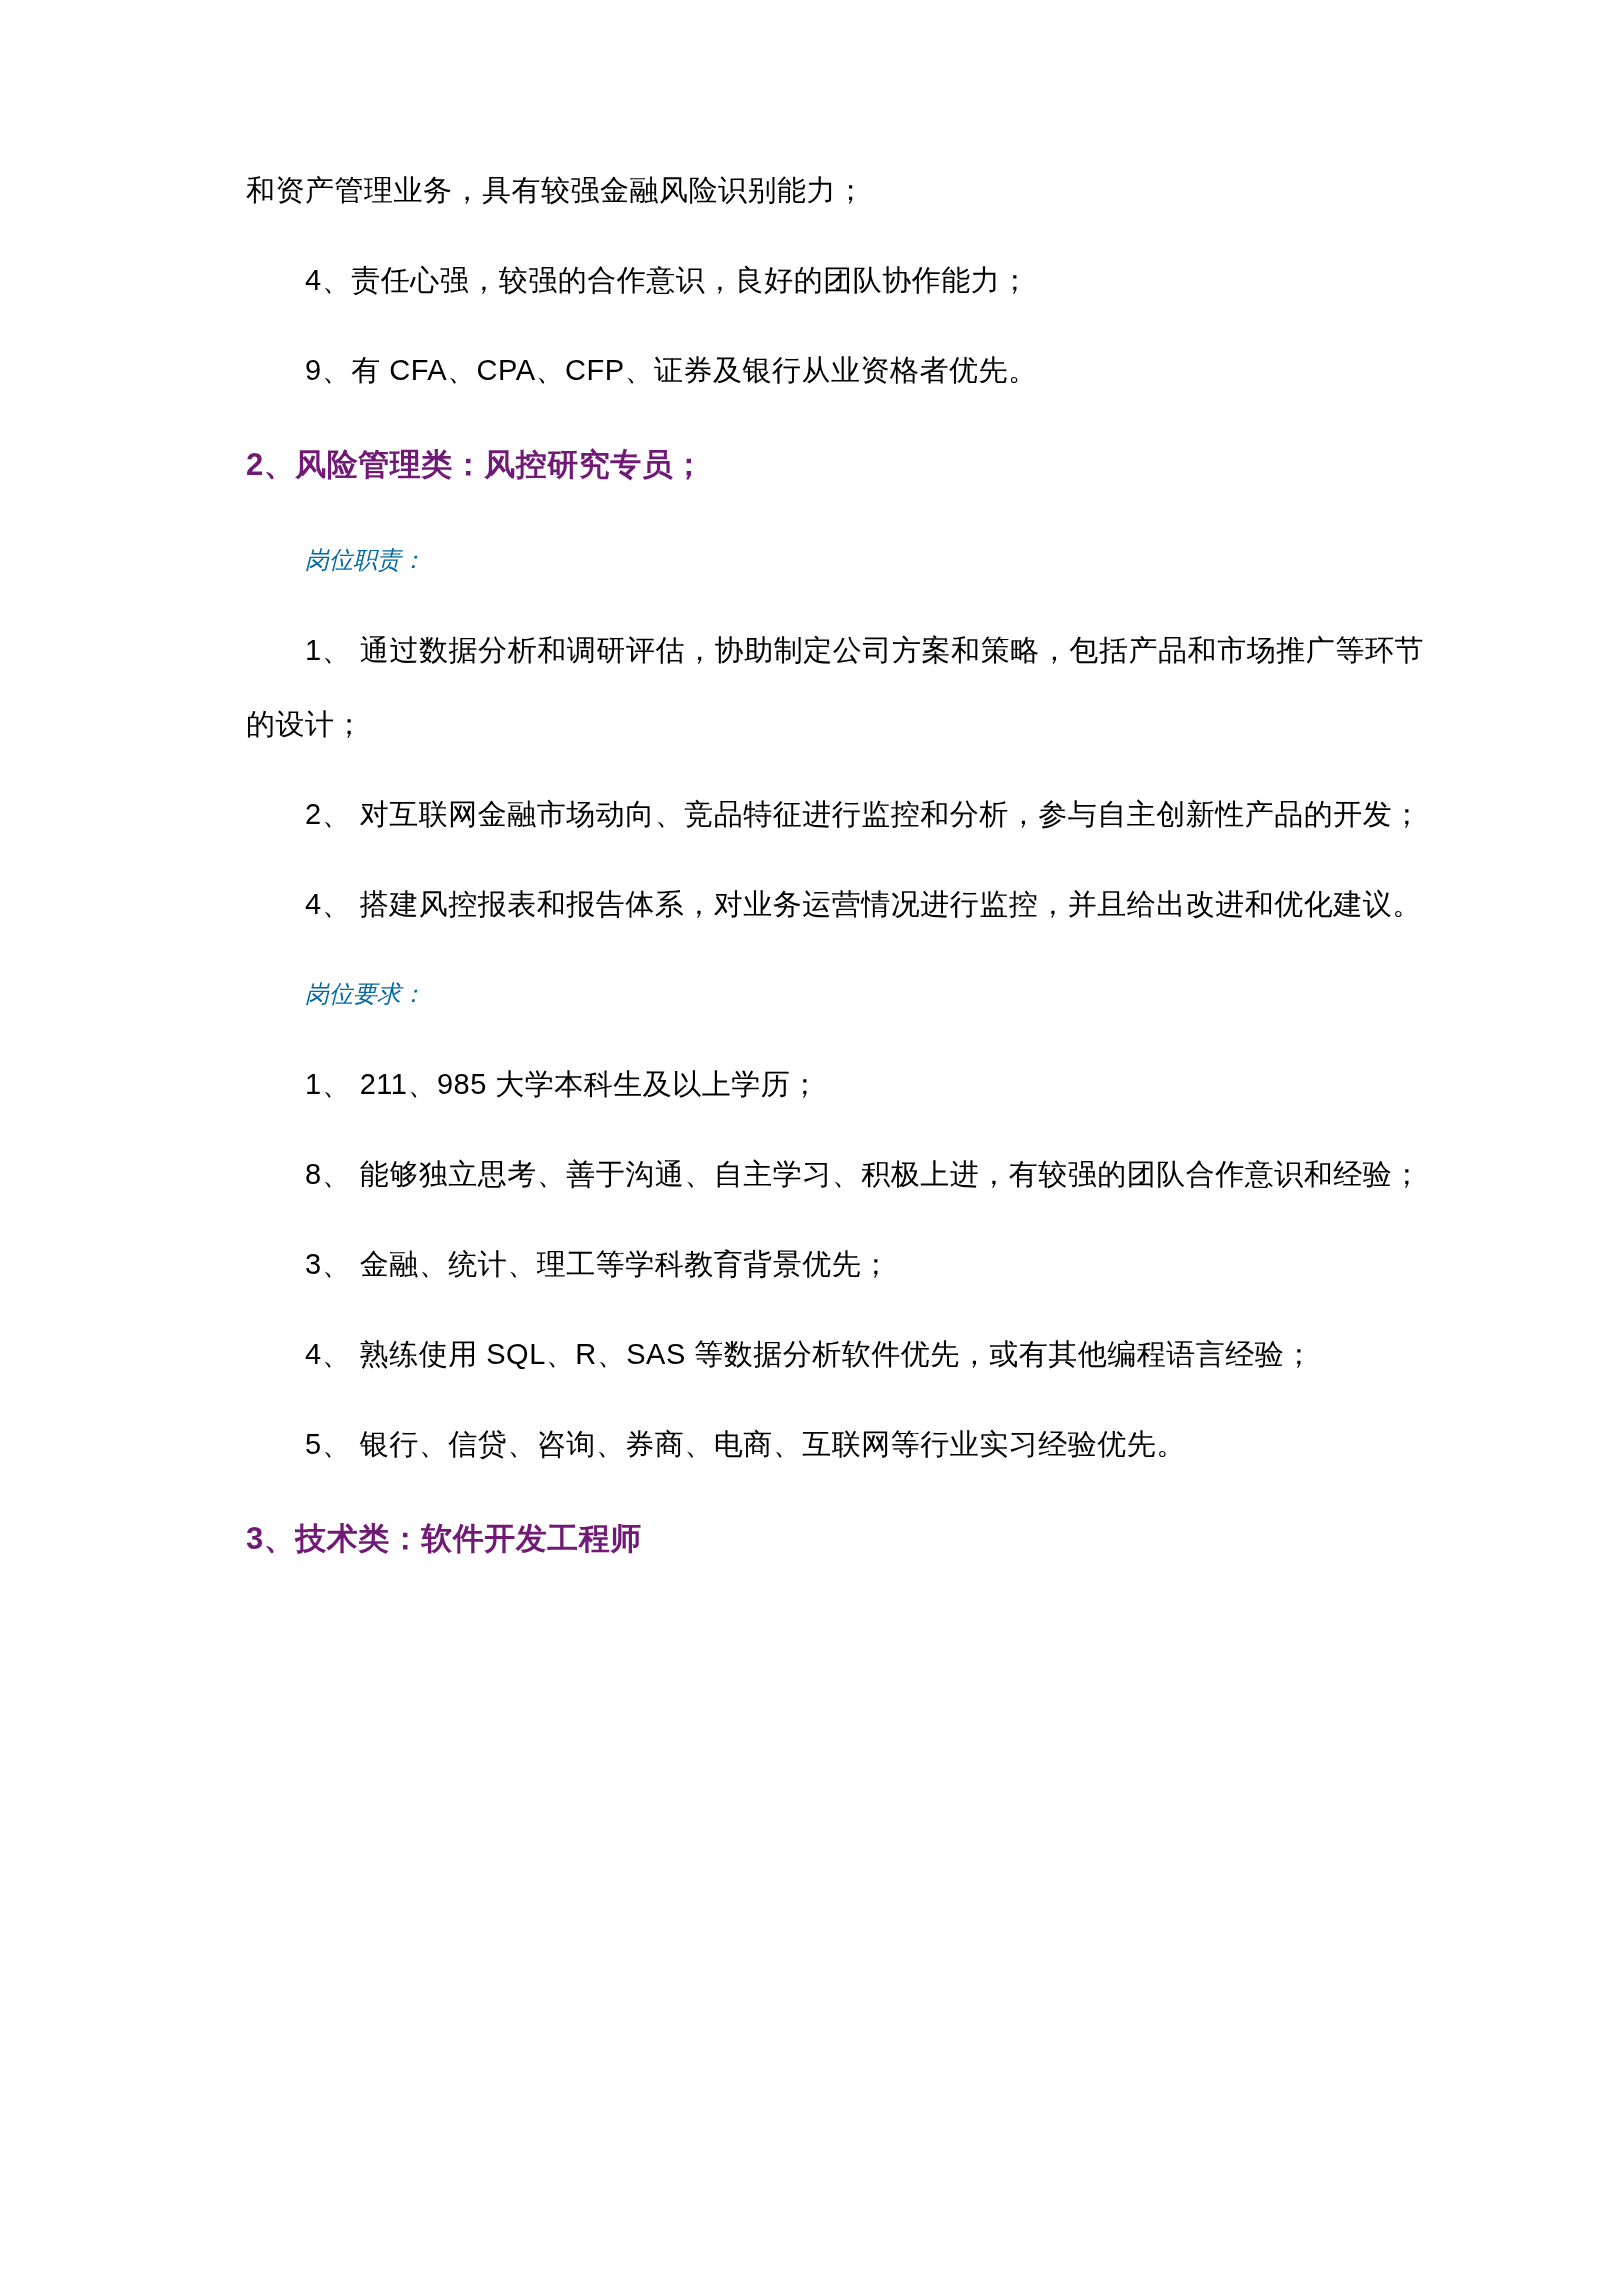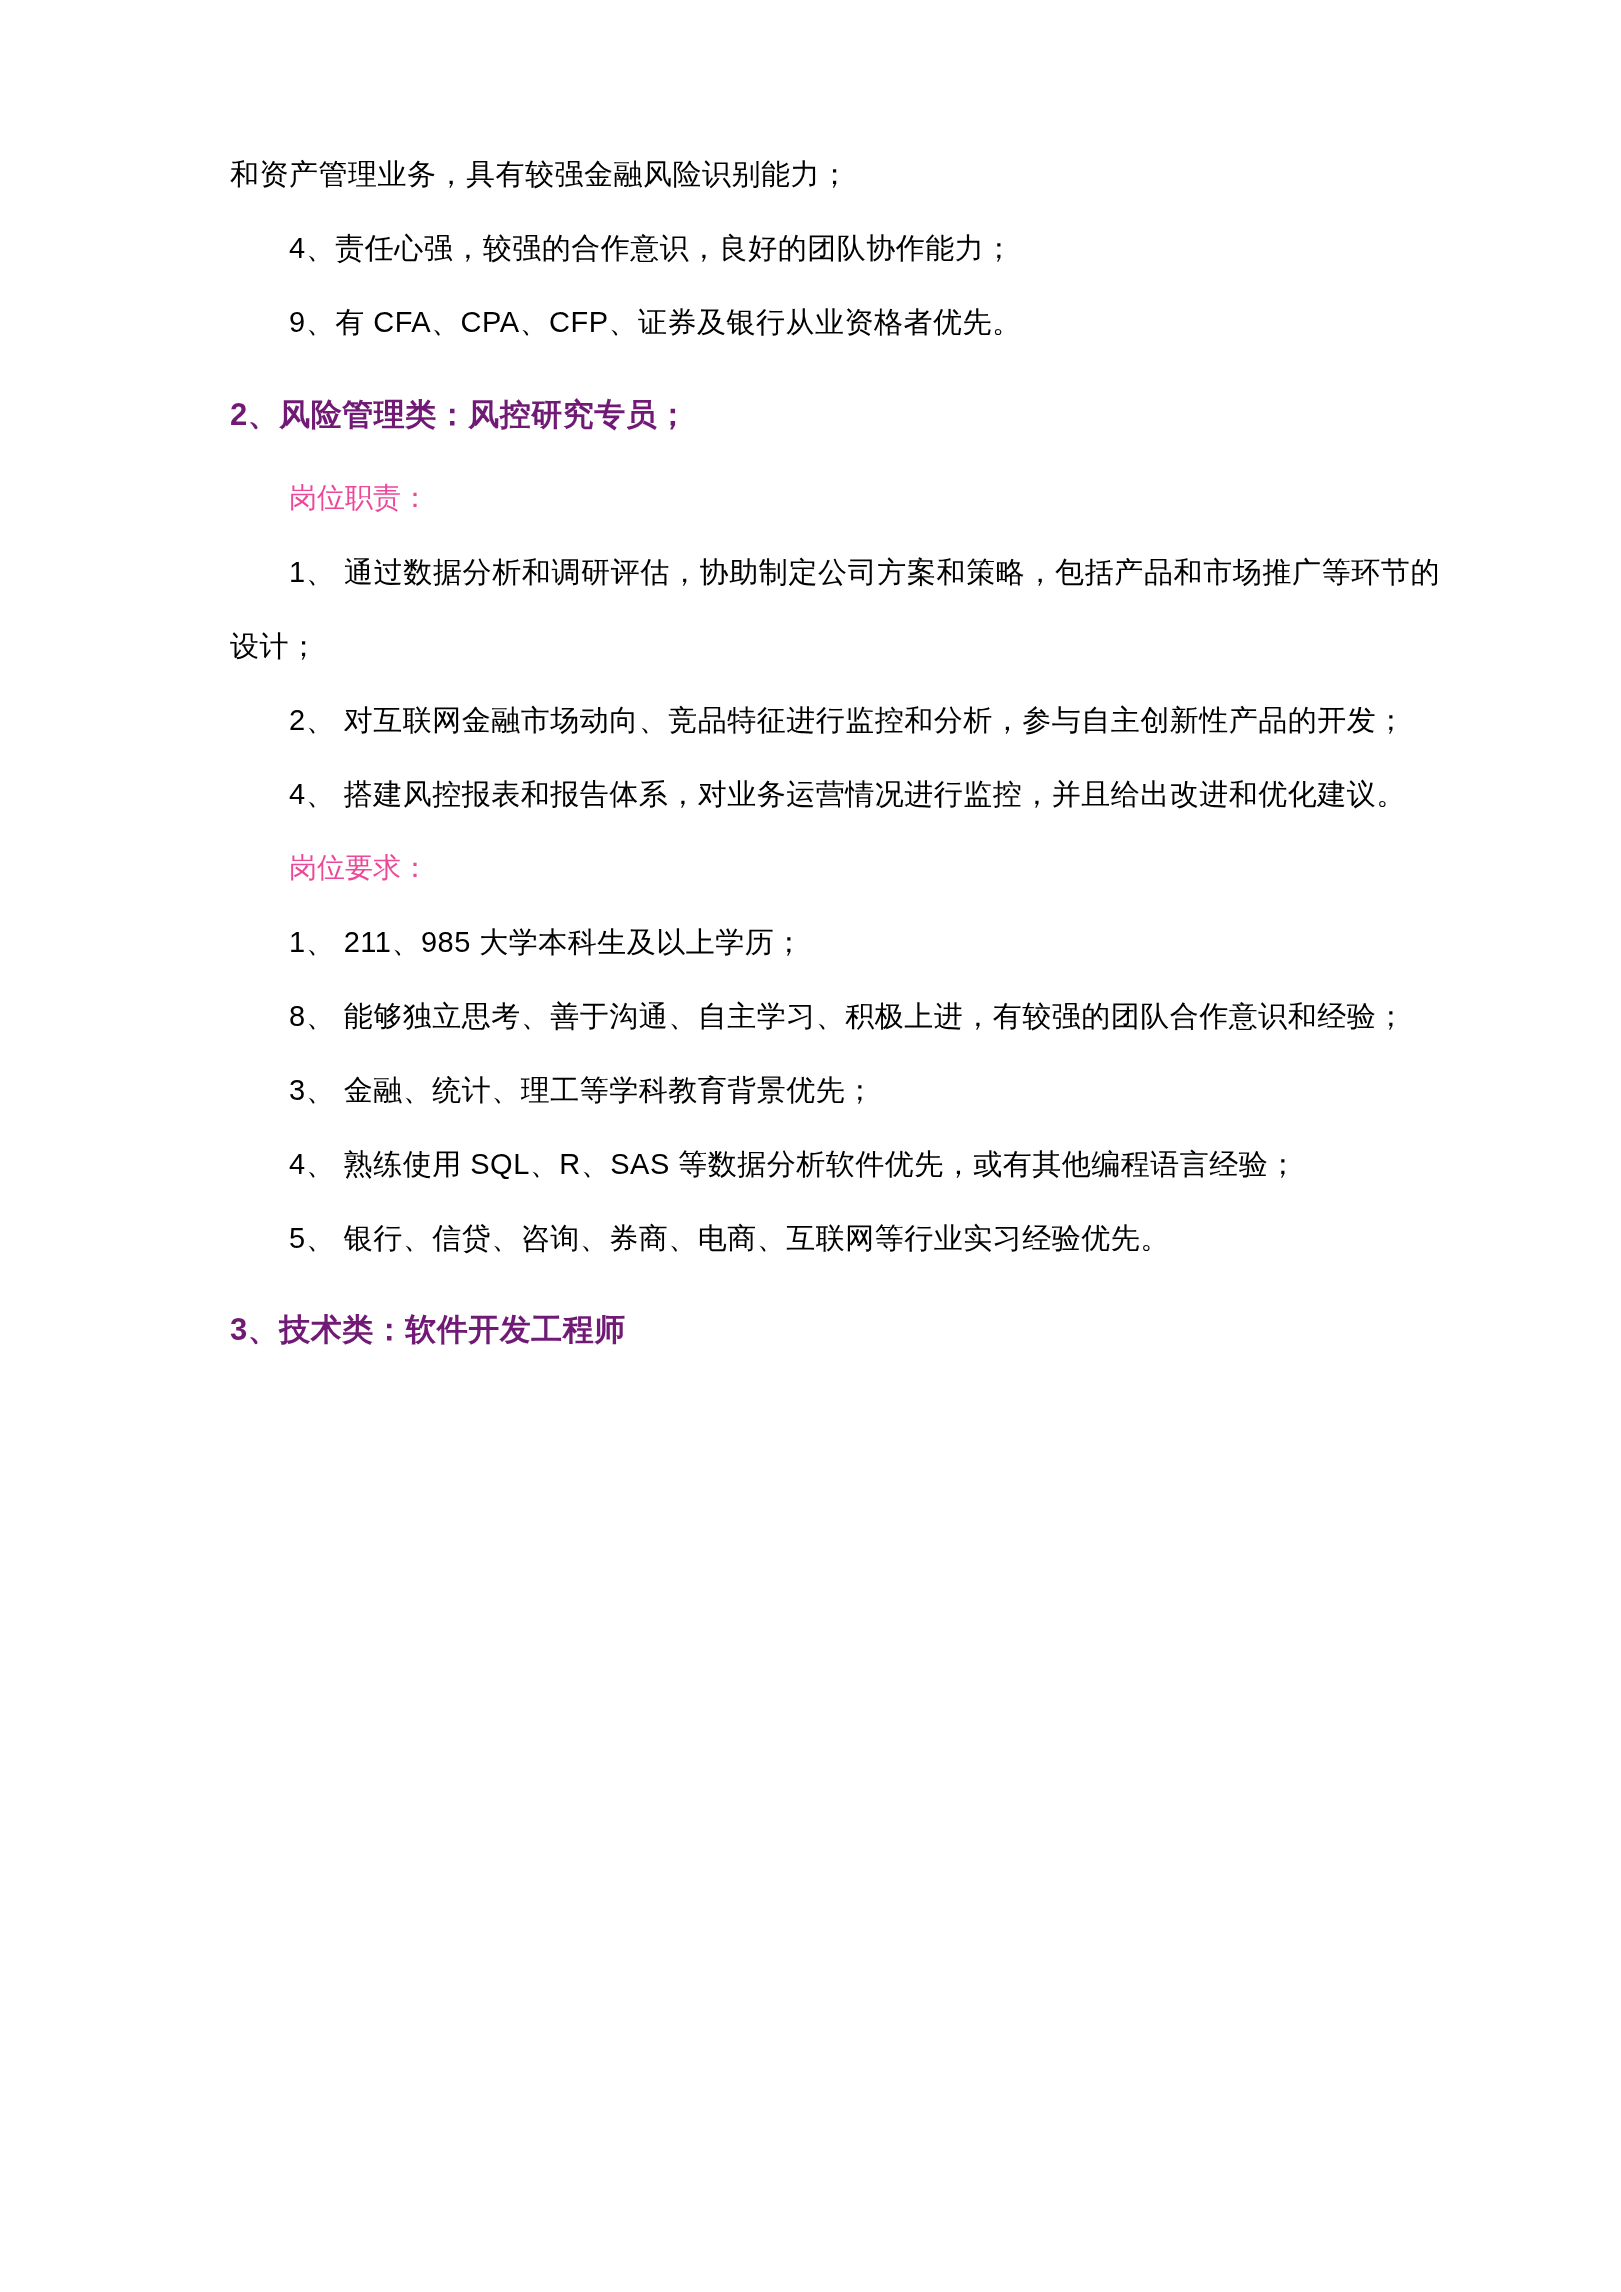--- a/index.html
+++ b/index.html
@@ -17,21 +17,21 @@
     height: 2293px;
     background: #ffffff;
     box-sizing: border-box;
     padding: 137px 181px 118px 230px;
     overflow: hidden;
   }
   .doc-body {
     display: block;
   }
   p {
-    margin: 0;
+    margin: 16px;
     padding: 0;
   }
   .para {
     font-size: 29px;
     line-height: 74px;
     letter-spacing: 0.5px;
     text-align: justify;
     text-justify: inter-ideograph;
     color: #000000;
   }
@@ -41,24 +41,25 @@
   .heading {
     font-size: 31px;
     font-weight: bold;
     line-height: 84px;
     letter-spacing: 0.5px;
     color: #701a75;
     margin-top: 13.7px;
     margin-bottom: 3.9px;
   }
   .sub-label {
-    font-size: 28px;
+    font-size: 24px;
     line-height: 74px;
     text-indent: 59px;
-    color: #ec4899;
+    color: #0369a1;
+    font-style: italic;
   }
 </style>
 </head>
 <body>
 
 <div class="page">
   <div class="doc-body">
 
     <p class="para">和资产管理业务，具有较强金融风险识别能力；</p>
 

